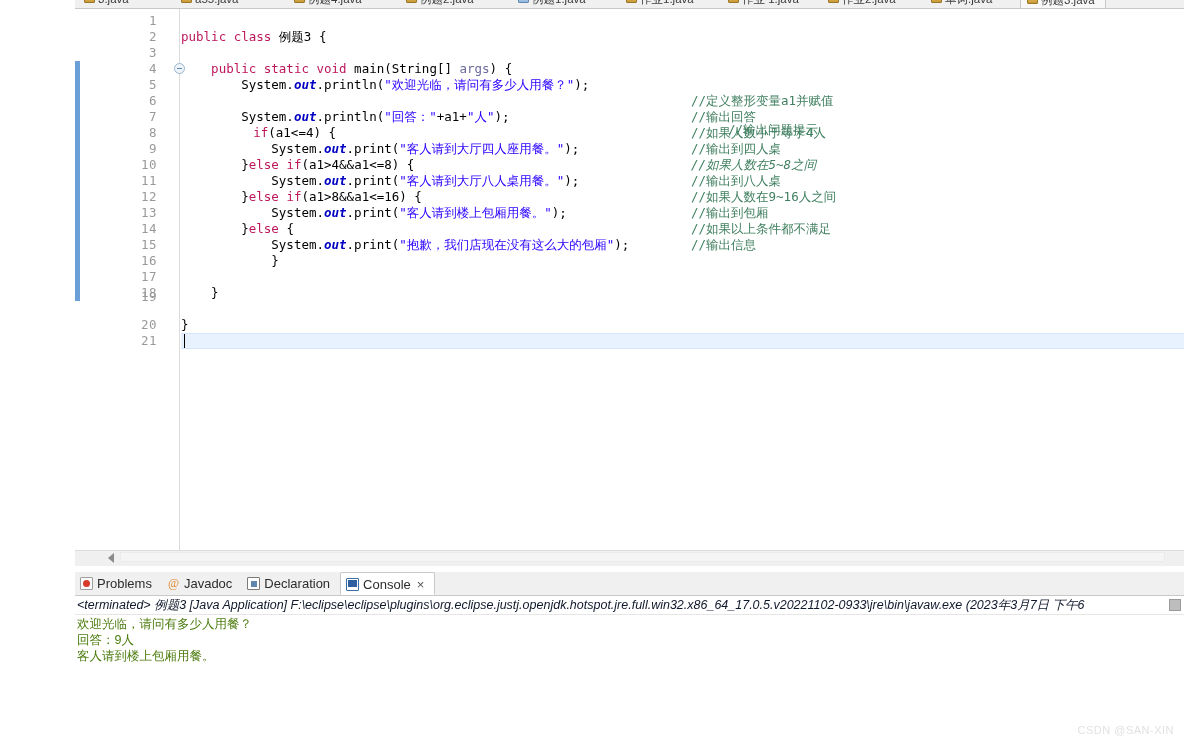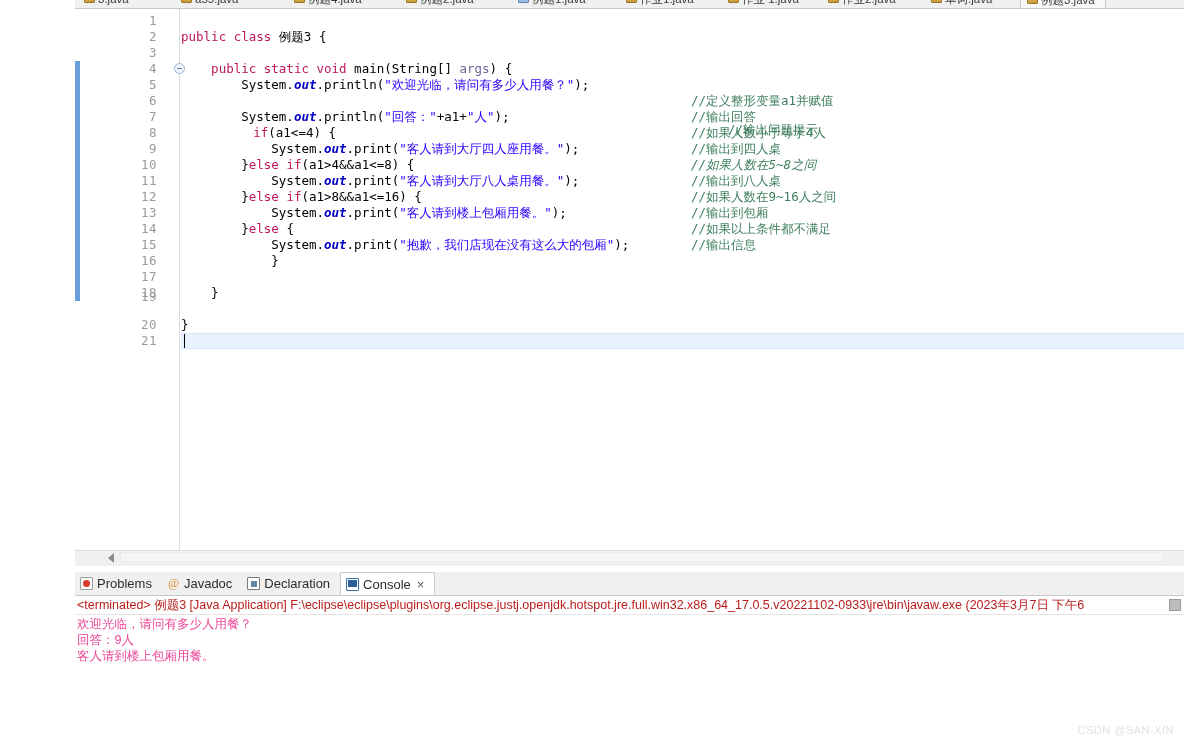--- a/index.html
+++ b/index.html
@@ -285,29 +285,30 @@
     width: 1109px; height: 146px;
     background: #ffffff;
     overflow: hidden;
   }
   .console-head {
     position: absolute;
     left: 0; top: 0;
     height: 18px; line-height: 18px;
     padding-left: 2px;
     font-size: 12.5px;
-    color: #b91c1c;
+    color: #0f172a;
     white-space: nowrap;
     font-family: "Liberation Sans", sans-serif;
+    font-style: italic;
   }
   .console-out {
     position: absolute;
     left: 2px; top: 20px;
     font-size: 12.5px;
-    color: #ec4899;
+    color: #4d7c0f;
     line-height: 16px;
     white-space: pre;
     font-family: "Liberation Sans", sans-serif;
   }
   .console-right-btn {
     position: absolute;
     right: 3px; top: 3px;
     width: 12px; height: 12px;
     background: #bdbdbd;
     border: 1px solid #9a9a9a;

